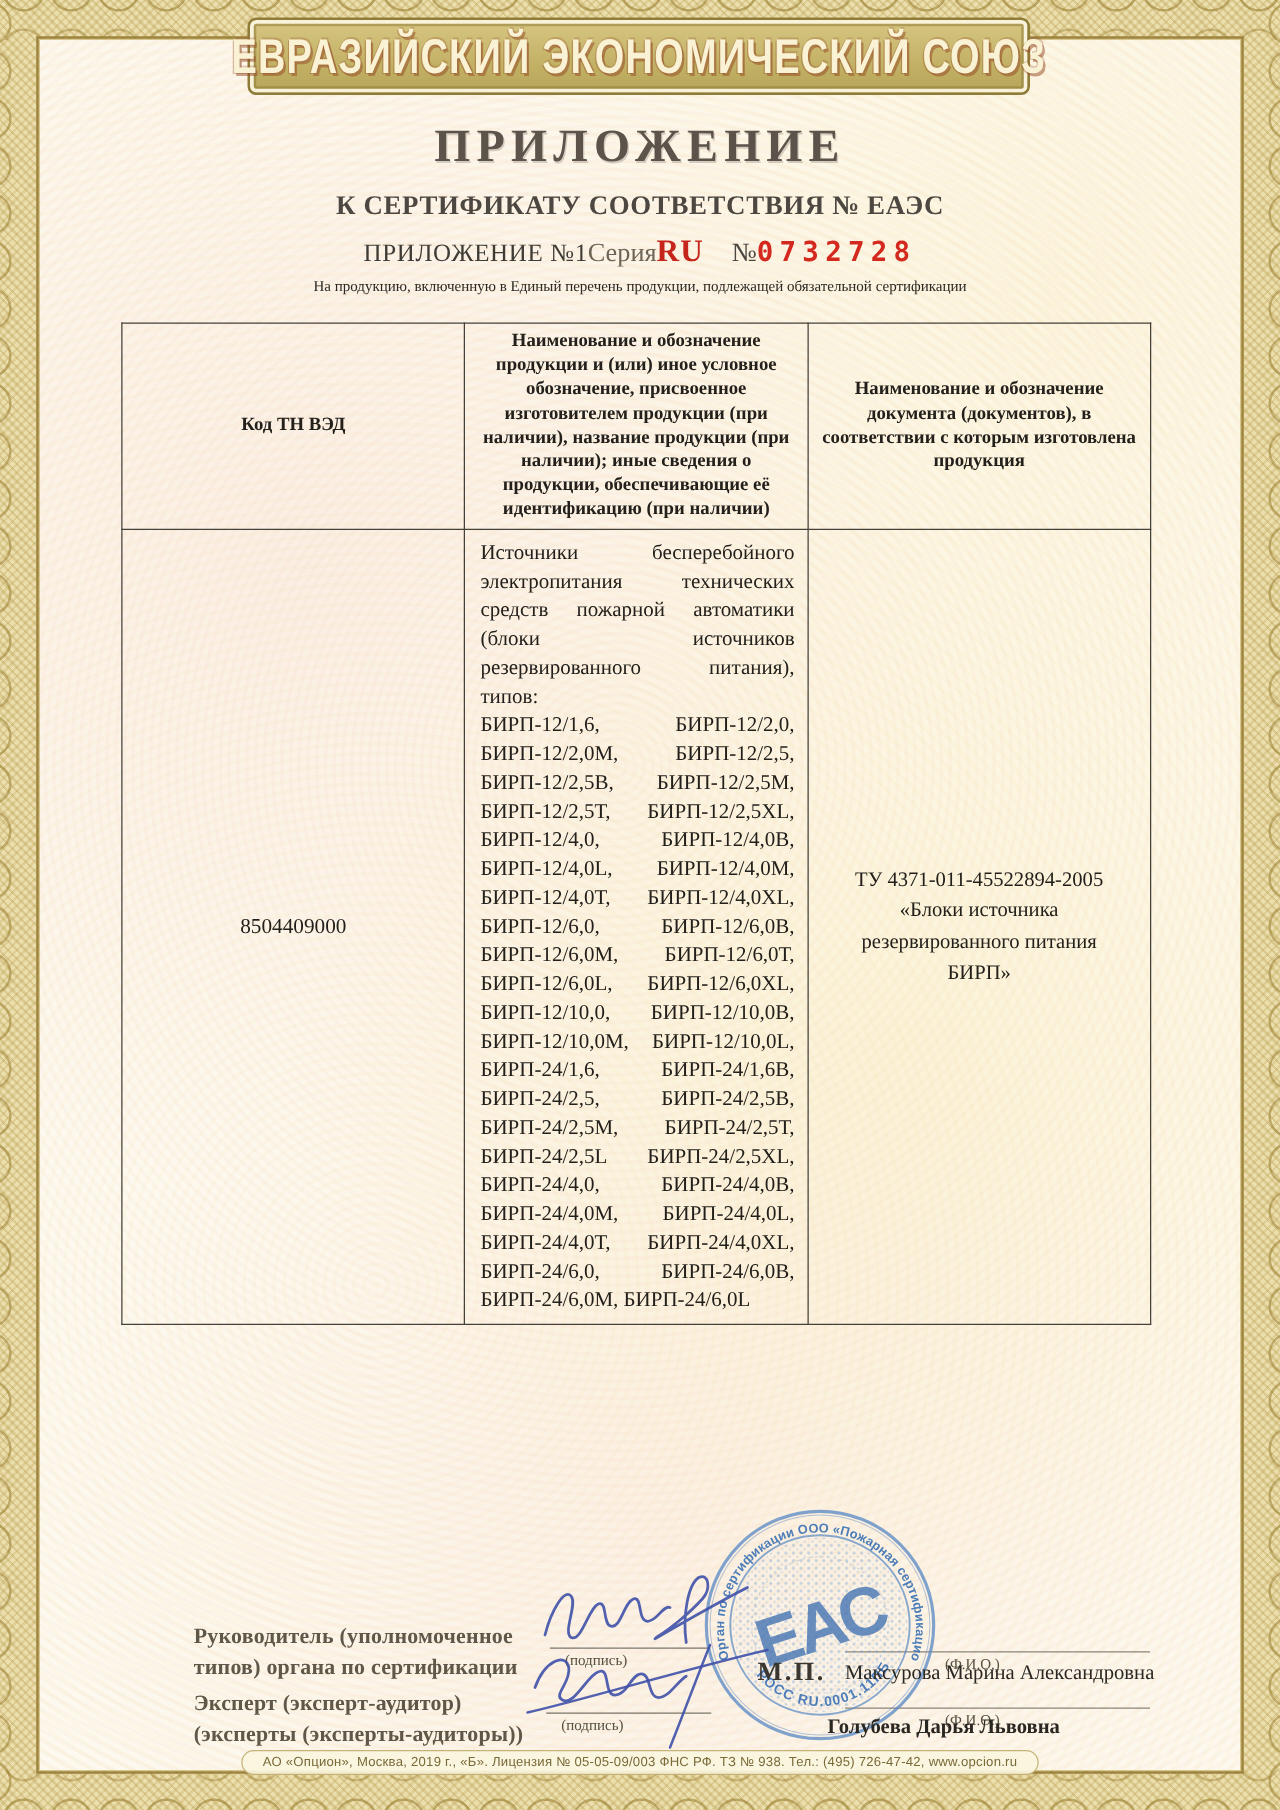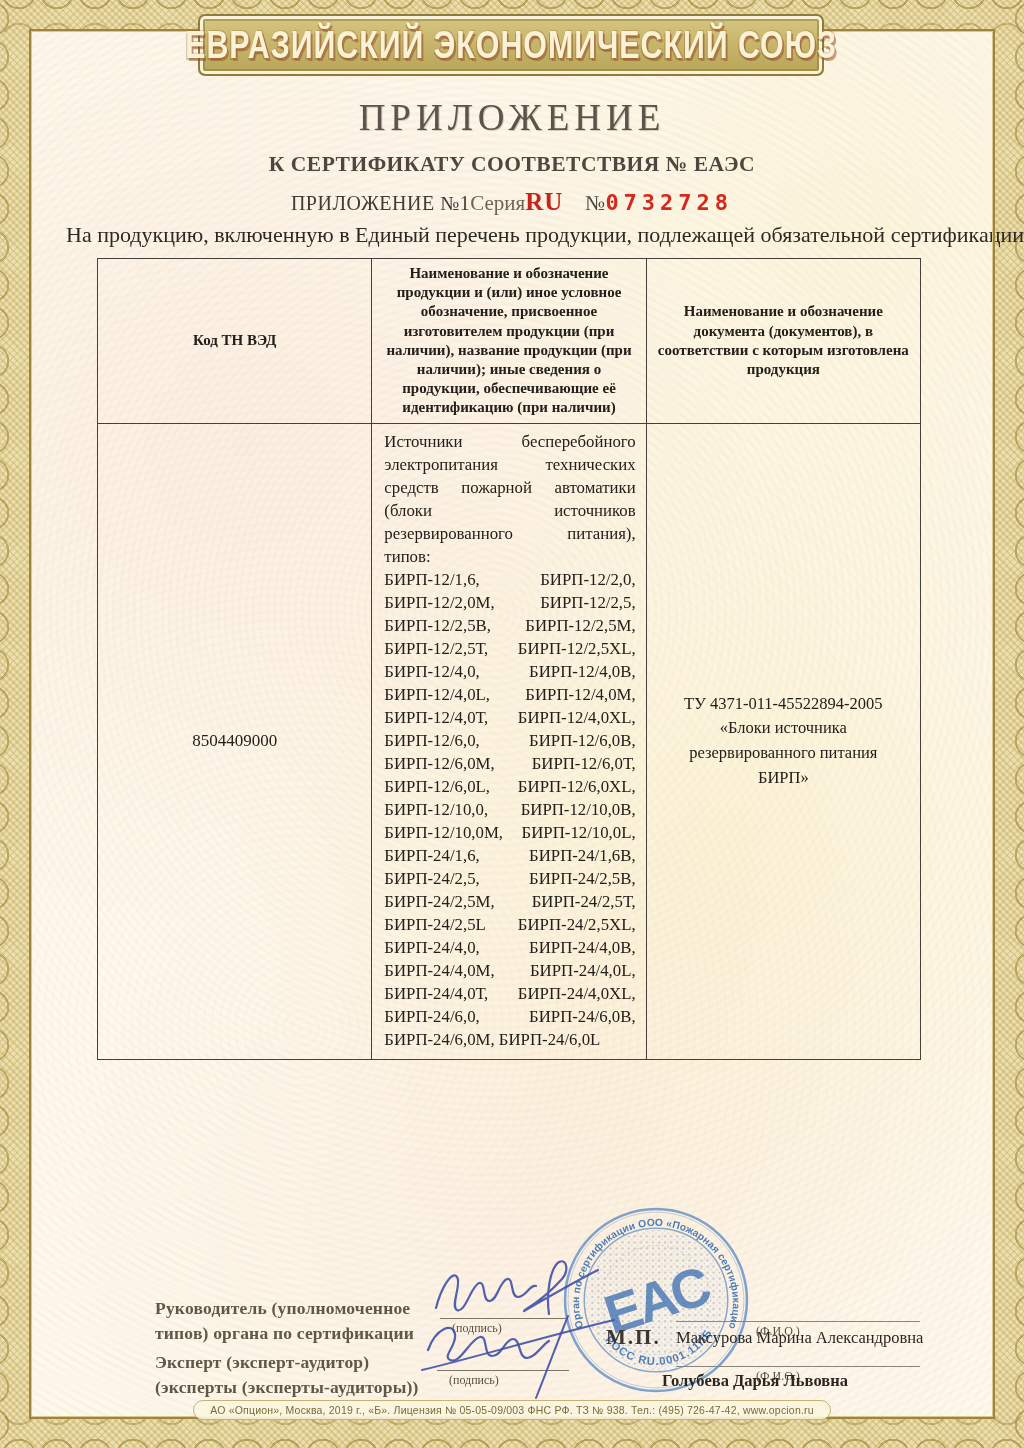--- a/index.html
+++ b/index.html
@@ -46,35 +46,35 @@
     background:linear-gradient(180deg,#d6c782 0%,#c4b368 55%,#b7a558 100%);
     border:2px solid #8f7c38;border-radius:7px;
     box-shadow:inset 0 0 0 3px rgba(252,248,225,.95), inset 0 0 0 5px rgba(143,124,56,.55);
     display:flex;align-items:center;justify-content:center;}
   .banner-text{font-family:"Liberation Sans",sans-serif;font-weight:bold;font-size:32px;
     letter-spacing:1px;color:#faf2d4;white-space:nowrap;transform:scale(.95,1.22);
     text-shadow:2px 2px 0 rgba(148,72,34,.5), -1px 1px 0 rgba(148,72,34,.35), 1px -1px 0 rgba(148,72,34,.25);}
 
   
   .doc-title{position:absolute;left:0;width:100%;top:96px;text-align:center;z-index:2;
-    font-size:37px;font-weight:normal;letter-spacing:5px;color:#5c544b;
+    font-size:37px;font-weight:bold;letter-spacing:5px;color:#5c544b;
     text-shadow:1px 1px 0 rgba(90,80,70,.25);}
   .cert-line{position:absolute;left:0;width:100%;top:152px;z-index:2;
     display:flex;justify-content:center;align-items:flex-end;gap:14px;}
   .cert-label{font-size:21.5px;font-weight:bold;color:#4c4740;letter-spacing:.5px;}
   .cert-number{font-size:19.5px;color:#37332c;padding:0 16px 1px 10px;border-bottom:1px solid #9b968b;}
   .appendix-line{position:absolute;left:0;width:100%;top:188px;z-index:2;
     display:flex;justify-content:center;align-items:baseline;gap:0;}
   .appendix-label{font-size:20px;color:#3f3b35;letter-spacing:.5px;}
   .series-label{font-size:21px;color:#6d6455;}
   .series-value{font-size:25px;font-weight:bold;color:#c5251b;letter-spacing:1px;}
   .num-sign{font-size:21px;color:#4c4740;margin-left:22px;}
   .blank-number{font-family:"DejaVu Sans Mono",monospace;font-size:22px;font-weight:bold;color:#d3291e;letter-spacing:5px;}
-  .subtitle{position:absolute;left:0;width:100%;top:222px;text-align:right;z-index:2;
-    font-size:22px;color:#2c2923;}
+  .subtitle{position:absolute;left:0;width:100%;top:222px;text-align:center;z-index:2;
+    font-size:12px;color:#2c2923;}
 
   
   table.product{position:absolute;left:97px;top:258px;width:824px;z-index:2;
     border-collapse:collapse;table-layout:fixed;}
   table.product th, table.product td{border:1.6px solid #44403a;color:#23201b;}
   table.product th{font-weight:bold;font-size:15px;line-height:1.28;text-align:center;vertical-align:middle;padding:5px 8px;}
   td.code-cell{width:108px;text-align:center;vertical-align:middle;font-size:17px;}
   td.product-cell{width:456px;padding:6px 10px 8px 12px;font-size:16.8px;line-height:1.37;vertical-align:top;}
   td.product-cell .block{text-align:justify;}
   td.doc-cell{width:260px;text-align:center;vertical-align:middle;font-size:16.5px;line-height:1.5;padding:0 28px;}

